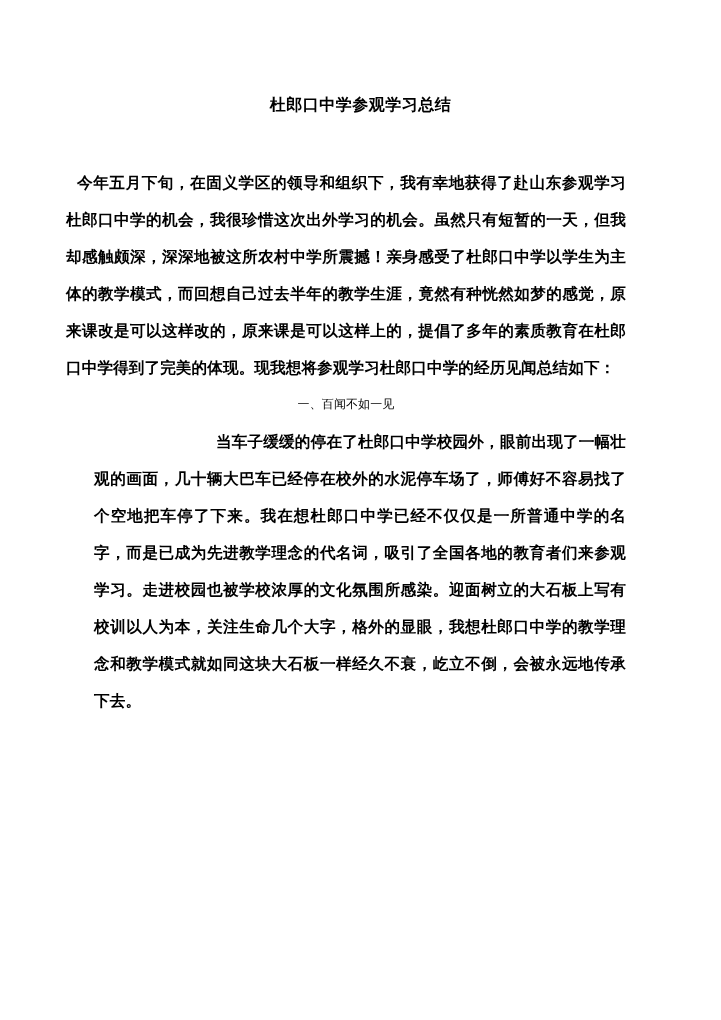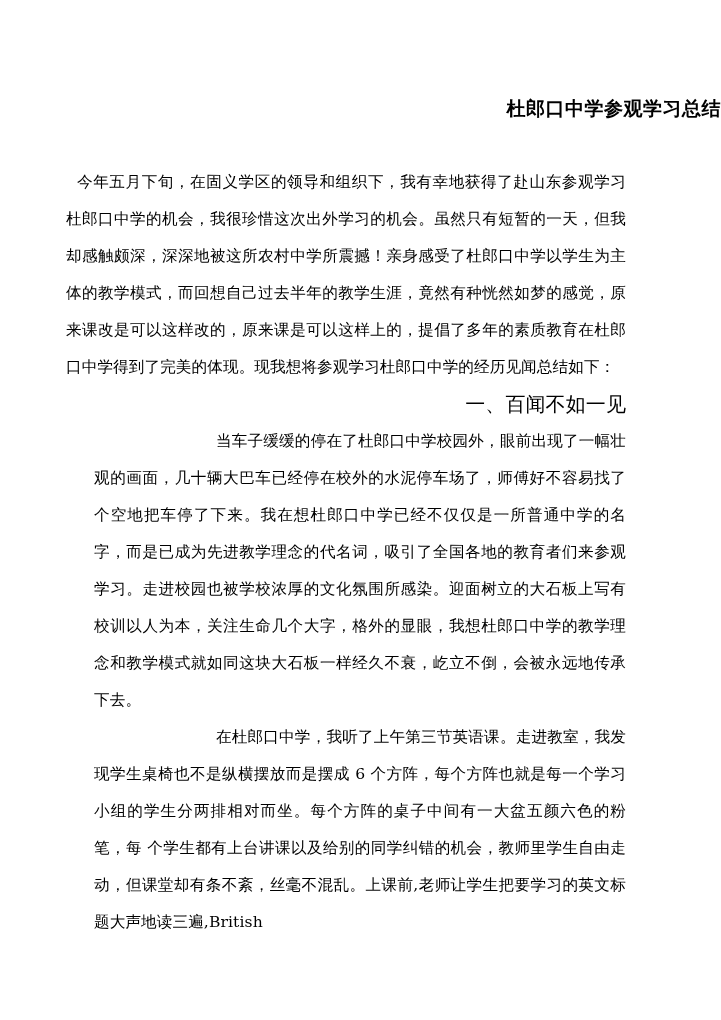--- a/index.html
+++ b/index.html
@@ -21,70 +21,70 @@
     width: 721px;
     height: 1020px;
     background: #ffffff;
     box-sizing: border-box;
   }
   .doc-title {
     position: absolute;
     left: 0;
     right: 0;
     top: 84px;
-    text-align: right;
-    font-size: 19px;
+    text-align: center;
+    font-size: 16px;
     font-weight: bold;
     letter-spacing: 0.5px;
     line-height: 1.2;
     font-family: "DejaVu Serif", "Liberation Serif", serif;
   }
   .body-block {
     position: absolute;
     left: 66px;
     top: 164px;
     width: 560px;
   }
   .para {
     margin: 0;
     font-size: 15.6px;
     line-height: 37px;
     text-align: justify;
     text-justify: inter-character;
     word-break: break-all;
     letter-spacing: 0.1px;
+    font-weight: bold;
   }
   .para.first-indent {
     text-indent: 11px;
   }
   .para.deep-indent {
     text-indent: 122px;
     margin-left: 28px;
   }
   .heading {
     margin: 0;
-    font-size: 20px;
+    font-size: 12px;
     line-height: 37px;
-    text-align: right;
+    text-align: center;
     letter-spacing: 0.1px;
   }
 </style>
 </head>
 <body>
 
 <div class="page">
 
   <h1 class="doc-title">杜郎口中学参观学习总结</h1>
 
   <div class="body-block">
 
     <p class="para first-indent">今年五月下旬，在固义学区的领导和组织下，我有幸地获得了赴山东参观学习杜郎口中学的机会，我很珍惜这次出外学习的机会。虽然只有短暂的一天，但我却感触颇深，深深地被这所农村中学所震撼！亲身感受了杜郎口中学以学生为主体的教学模式，而回想自己过去半年的教学生涯，竟然有种恍然如梦的感觉，原来课改是可以这样改的，原来课是可以这样上的，提倡了多年的素质教育在杜郎口中学得到了完美的体现。现我想将参观学习杜郎口中学的经历见闻总结如下：</p>
 
     <p class="heading">一、百闻不如一见</p>
 
     <p class="para deep-indent">当车子缓缓的停在了杜郎口中学校园外，眼前出现了一幅壮观的画面，几十辆大巴车已经停在校外的水泥停车场了，师傅好不容易找了个空地把车停了下来。我在想杜郎口中学已经不仅仅是一所普通中学的名字，而是已成为先进教学理念的代名词，吸引了全国各地的教育者们来参观学习。走进校园也被学校浓厚的文化氛围所感染。迎面树立的大石板上写有校训以人为本，关注生命几个大字，格外的显眼，我想杜郎口中学的教学理念和教学模式就如同这块大石板一样经久不衰，屹立不倒，会被永远地传承下去。</p>
 
 
-    <p class="para deep-indent">在杜郎口中学，我听了上午第三节英语课。走进教室，我发现学生桌椅也不是纵横摆放而是摆成 6 个方阵，每个方阵也就是每一个学习小组的学生分两排相对而坐。每个方阵的桌子中间有一大盆五颜六色的粉笔，每 个学生都有上台讲课以及给别的同学纠错的机会，教师里学生自由走动，但课堂却有条不紊，丝毫不混乱。上课前,老师让学生把要学习的英文标题大声地读三遍,British</p>
 
   </div>
 
 </div>
 
 </body></html>

